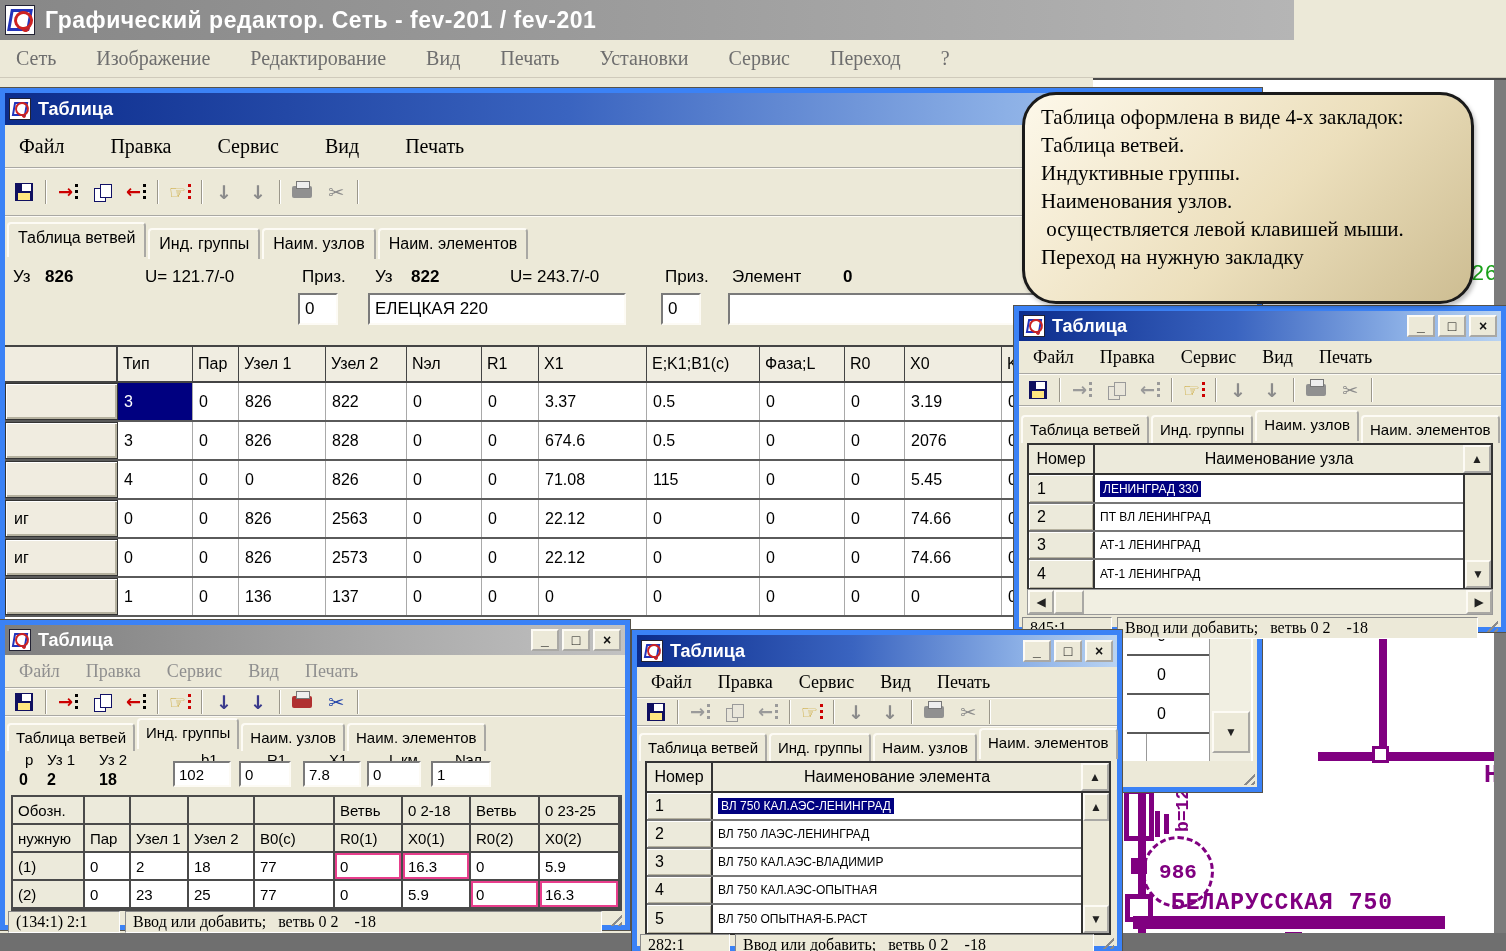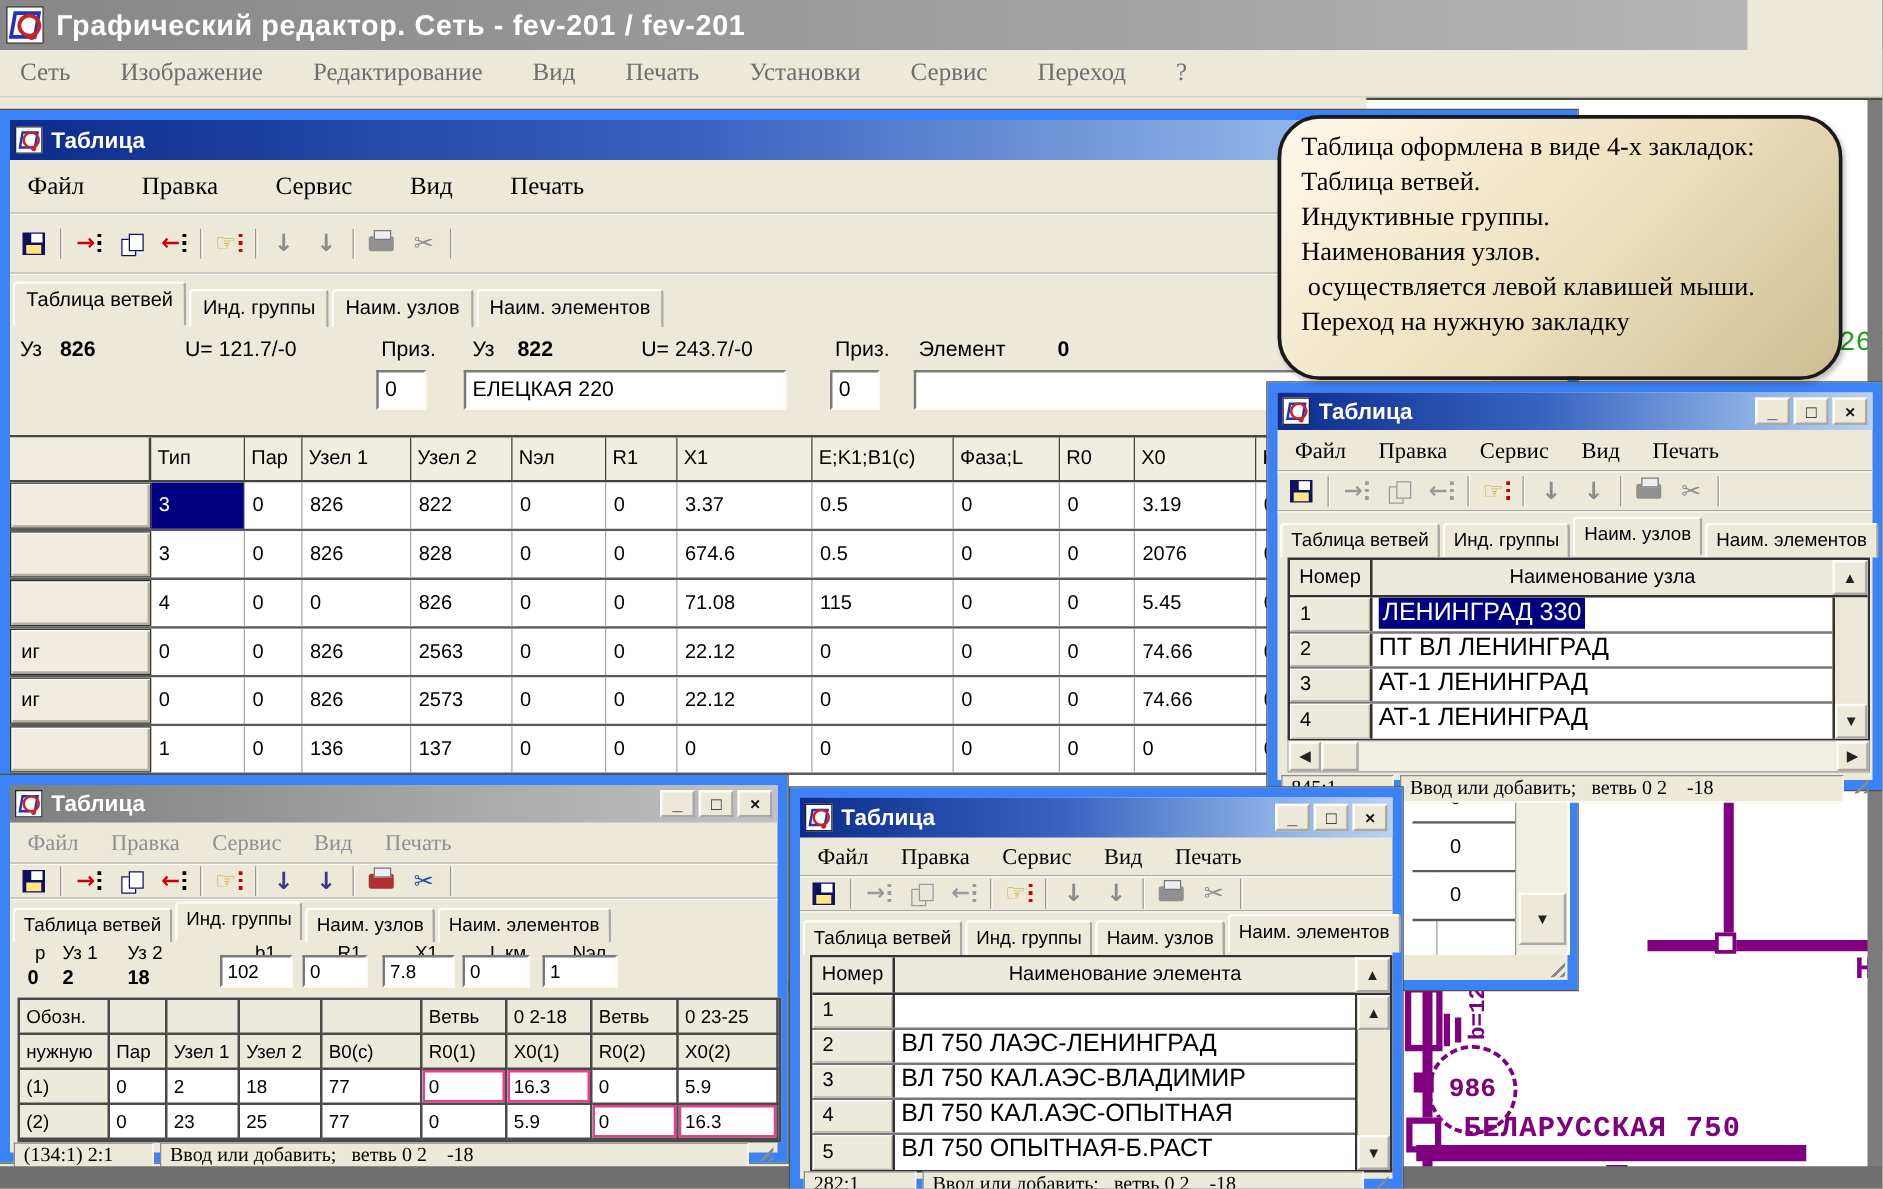--- a/index.html
+++ b/index.html
@@ -1,20 +1,20 @@
 <!DOCTYPE html>
 <html><head>
 <meta charset="utf-8">
 <style>
 *{box-sizing:border-box;margin:0;padding:0}
 body{margin:0;background:#555}
 #screen{position:relative;width:1506px;height:951px;background:#ece9d8;overflow:hidden;
   font-family:"Liberation Sans","DejaVu Sans",sans-serif;color:#000}
 
-#app-titlebar{position:absolute;left:0;top:0;width:1398px;height:40px;z-index:4;
+#app-titlebar{position:absolute;left:0;top:0;width:1294px;height:40px;z-index:4;
   background:linear-gradient(90deg,#878787,#9f9f9f 55%,#b5b5b5);display:flex;align-items:center;gap:10px;
   padding-left:5px;color:#fff;font-size:23px;font-weight:bold;letter-spacing:.5px}
 #app-menubar{position:absolute;left:0;top:40px;width:1506px;height:38px;z-index:4;background:#ece9d8;
   border-bottom:1px solid #cfcabb;display:flex;gap:40px;align-items:center;padding-left:16px}
 #app-menubar>div{font:20px "Liberation Serif",serif;color:#6e6e6e;cursor:default}
 .appico{width:30px;height:30px;background:#fff;border:1px solid #223;position:relative;flex:none}
 .appico::before{content:"";position:absolute;left:3px;top:3px;right:3px;bottom:3px;border:3px solid #2233bb;transform:skewX(-10deg)}
 .appico::after{content:"";position:absolute;left:8px;top:5px;width:13px;height:13px;border:3px solid #c22;border-radius:50%;transform:rotate(18deg);box-shadow:4px 6px 0 -5px #c22}
 .appico.small{width:22px;height:22px}
 .appico.small::before{border-width:2px}
@@ -34,21 +34,21 @@
 .tick1{position:absolute;left:62px;top:731px;width:5px;height:26px;background:#800080}
 .tick2{position:absolute;left:71px;top:734px;width:5px;height:20px;background:#800080}
 .dash-circle{position:absolute;left:49px;top:756px;width:72px;height:72px;border:3px dashed #800080;border-radius:50%;
   display:flex;align-items:center;justify-content:center;color:#800080;font:bold 21px "Liberation Mono",monospace}
 .fill-sq1{position:absolute;left:38px;top:778px;width:16px;height:16px;background:#800080}
 .hollow-sq{position:absolute;left:32px;top:814px;width:28px;height:28px;border:5px solid #800080;background:#fff}
 .busbar{position:absolute;left:40px;top:836px;width:312px;height:13px;background:#800080}
 .bus-lbl{position:absolute;left:78px;top:810px;color:#800080;font:bold 23px "Liberation Mono",monospace;letter-spacing:1px;white-space:nowrap}
 .fill-sq2{position:absolute;left:192px;top:852px;width:17px;height:14px;background:#800080}
 
-.win{position:absolute;background:#ece9d8;border:8px solid #3b82f6;box-shadow:0 0 0 1px #55524a}
+.win{position:absolute;background:#ece9d8;border:5px solid #3b82f6;box-shadow:0 0 0 1px #55524a}
 .tbar{position:absolute;left:0;top:0;right:0;height:30px;display:flex;align-items:center;gap:7px;padding:0 4px;
   color:#fff;font-size:18px;font-weight:bold}
 .tbar.blue{background:linear-gradient(90deg,#0c2c8c 0%,#3a64c0 45%,#8cb0e6 80%,#b9d3f2 100%)}
 .tbar.grey{background:linear-gradient(90deg,#7e7e7e,#a9a9a9 60%,#c2c2c2)}
 .winbtns{margin-left:auto;display:flex;gap:3px}
 .wbtn{width:28px;height:22px;background:#ece9d8;border:2px outset #fdfbf5;display:flex;align-items:center;
   justify-content:center;color:#111;font:bold 14px "Liberation Sans",sans-serif;line-height:1}
 .menurow{position:absolute;left:0;right:0;display:flex;gap:30px;align-items:center;padding-left:14px;
   font-family:"Liberation Serif",serif;color:#000}
 .menurow.dimtext>div{color:#8f8f8f}
@@ -134,21 +134,21 @@
 #nw .tabrow{top:98px;height:32px}
 #nw .tab{font-size:15px;padding:4px 7px 5px}
 #nw .tab.active{padding-bottom:8px}
 .lgrid{position:absolute;border:2px solid #333;background:#fff}
 .lg-head{display:flex;background:#eceadb;border-bottom:2px solid #333}
 .lg-head>div{display:flex;align-items:center;justify-content:center;font-size:16px}
 .lg-num-h{width:66px;border-right:2px solid #333}
 .lg-row{display:flex;border-bottom:2px solid #777}
 .lg-num{width:66px;flex:none;background:#eceadb;border-right:2px solid #333;
   box-shadow:inset 1px 1px 0 #fff,inset -1px -1px 0 #b5b19f;display:flex;align-items:center;padding-left:8px;font-size:16px}
-.lg-name{flex:1;display:flex;align-items:flex-start;padding-left:5px;font-size:20px;overflow:hidden}
+.lg-name{flex:1;display:flex;align-items:center;padding-left:5px;font-size:12px;overflow:hidden}
 .selname{background:#000080;color:#fff;padding:1px 3px}
 .lg-scroll{width:28px;flex:none;background:#ece9d8;border-left:2px solid #333;position:relative}
 .lg-scroll .sbtn{width:100%;height:28px}
 .lg-scroll .sbtn.bot{position:absolute;bottom:0;left:0}
 #nw-hscroll{position:absolute;left:8px;top:278px;width:466px;height:26px;background:#f1efe2;border:1px solid #999;display:flex}
 #nw-hscroll .sbtn{width:26px;height:24px}
 #nw-hscroll .thumb{width:30px;height:24px;background:#ece9d8;border:2px outset #fdfbf5}
 #nw .sbar{left:0;right:0;top:304px}
 #nw .scell.l{width:90px}
 #nw .scell.r{flex:1}
@@ -753,20 +753,23 @@
     <div class="lgrid" style="left:8px;top:126px;width:466px">
       <div class="lg-head" style="height:30px">
         <div class="lg-num-h">Номер</div>
         <div style="flex:1">Наименование элемента</div>
         <span class="sbtn" style="width:28px">▲</span>
       </div>
       <div style="display:flex">
         <div style="flex:1">
           <div class="lg-row" style="height:28px">
             <div class="lg-num">1</div>
+            <div class="lg-name">
+                <span class="selname">ВЛ 750 КАЛ.АЭС-ЛЕНИНГРАД</span>
+              </div>
           </div>
           <div class="lg-row" style="height:28px">
             <div class="lg-num">2</div>
             <div class="lg-name">ВЛ 750 ЛАЭС-ЛЕНИНГРАД</div>
           </div>
           <div class="lg-row" style="height:28px">
             <div class="lg-num">3</div>
             <div class="lg-name">ВЛ 750 КАЛ.АЭС-ВЛАДИМИР</div>
           </div>
           <div class="lg-row" style="height:28px">

